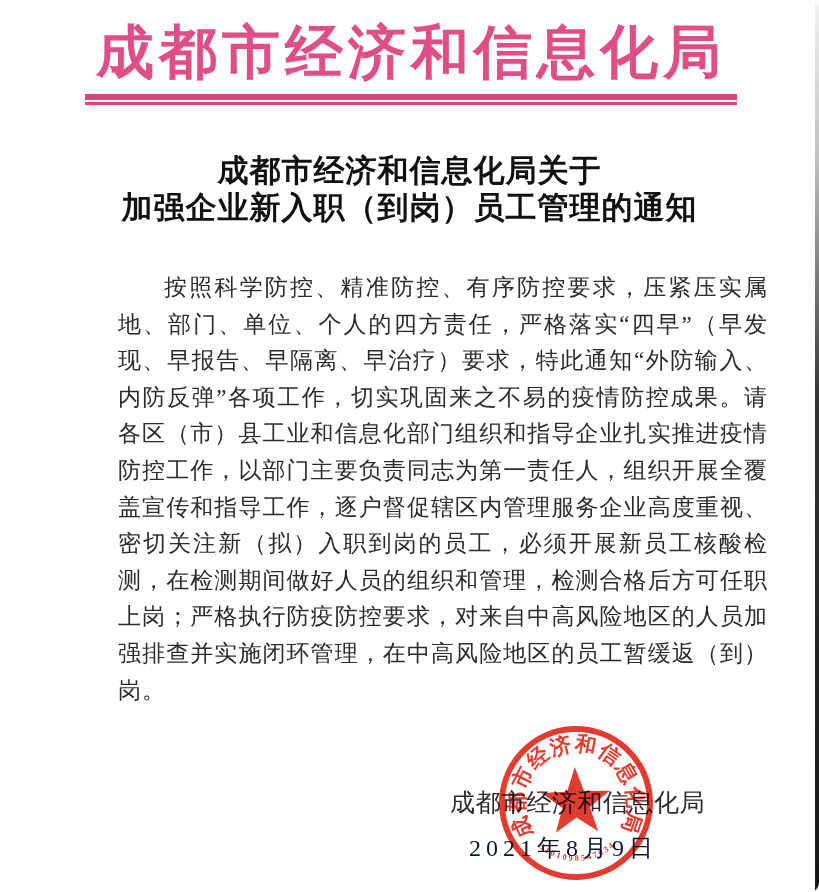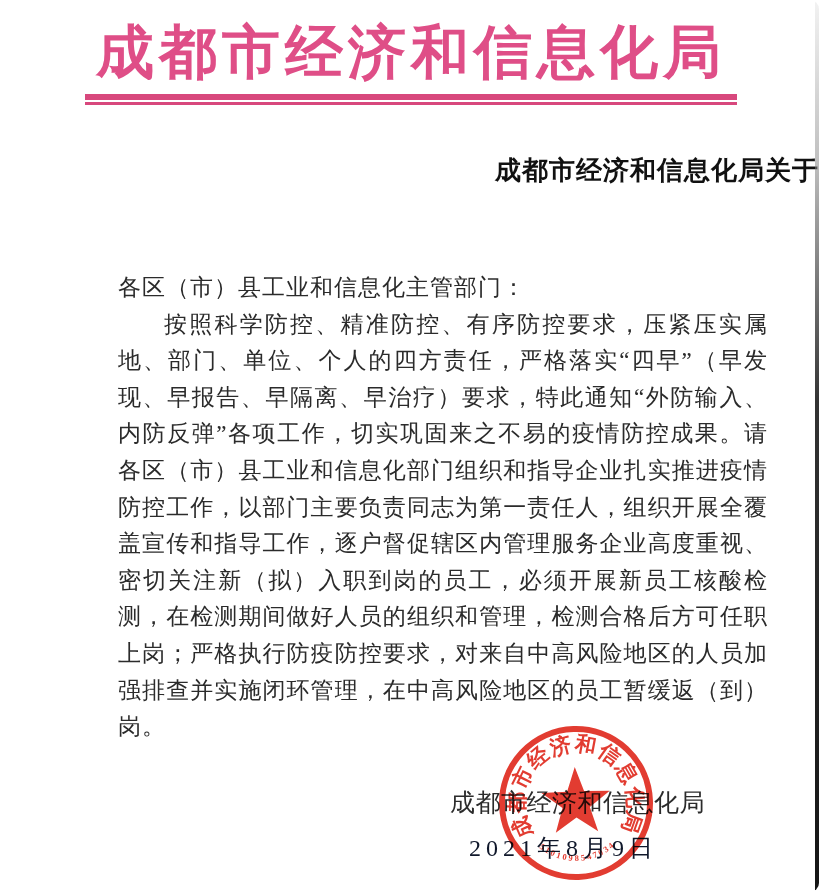--- a/index.html
+++ b/index.html
@@ -15,22 +15,22 @@
     font-size:58px; font-weight:bold; letter-spacing:5px;
     font-family:"Liberation Serif", serif;
     white-space:nowrap; line-height:74px;
   }
   .rule{position:absolute; left:85px; top:94px; width:652px; height:12px;}
   .rule .bar-thick{height:6px; background:#d8487d;}
   .rule .bar-gap{height:2px; background:#ffffff;}
   .rule .bar-thin{height:2.5px; background:#d8487d;}
   .doc-title{
     position:absolute; left:0; top:152px; width:819px;
-    text-align:right; color:#111;
-    font-size:26px; font-weight:bold; letter-spacing:1px;
+    text-align:center; color:#111;
+    font-size:31px; font-weight:bold; letter-spacing:1px;
     line-height:37px;
     font-family:"Liberation Sans", sans-serif;
   }
   .body-text{
     position:absolute; left:118px; top:270px; width:650px;
     color:#2b2b2b; font-size:23px; line-height:36.6px;
     letter-spacing:1px; text-align:justify;
     font-family:"Liberation Serif", serif;
   }
   .body-text p{margin:0;}
@@ -69,24 +69,24 @@
   <div class="letterhead">成都市经济和信息化局</div>
 
   <div class="rule">
     <div class="bar-thick"></div>
     <div class="bar-gap"></div>
     <div class="bar-thin"></div>
   </div>
 
   <div class="doc-title">
     <div>成都市经济和信息化局关于</div>
+    <div>加强企业新入职（到岗）员工管理的通知</div>
   </div>
 
   <div class="body-text">
-    <p>各区（市）县工业和信息化主管部门：</p>
     <p class="indent">按照科学防控、精准防控、有序防控要求，压紧压实属地、部门、单位、个人的四方责任，严格落实“四早”（早发现、早报告、早隔离、早治疗）要求，特此通知“外防输入、内防反弹”各项工作，切实巩固来之不易的疫情防控成果。请各区（市）县工业和信息化部门组织和指导企业扎实推进疫情防控工作，以部门主要负责同志为第一责任人，组织开展全覆盖宣传和指导工作，逐户督促辖区内管理服务企业高度重视、密切关注新（拟）入职到岗的员工，必须开展新员工核酸检测，在检测期间做好人员的组织和管理，检测合格后方可任职上岗；严格执行防疫防控要求，对来自中高风险地区的人员加强排查并实施闭环管理，在中高风险地区的员工暂缓返（到）岗。</p>
   </div>
 
   <div class="signature-name">成都市经济和信息化局</div>
 
   <div class="signature-date">2021年8月9日</div>
 
   <svg class="seal" viewBox="0 0 160 160" xmlns="http://www.w3.org/2000/svg" xmlns:xlink="http://www.w3.org/1999/xlink">
     <defs>
       <path id="sealTextArc" d="M 37.4 109.8 A 52 52 0 1 1 122.6 109.8" fill="none"></path>

